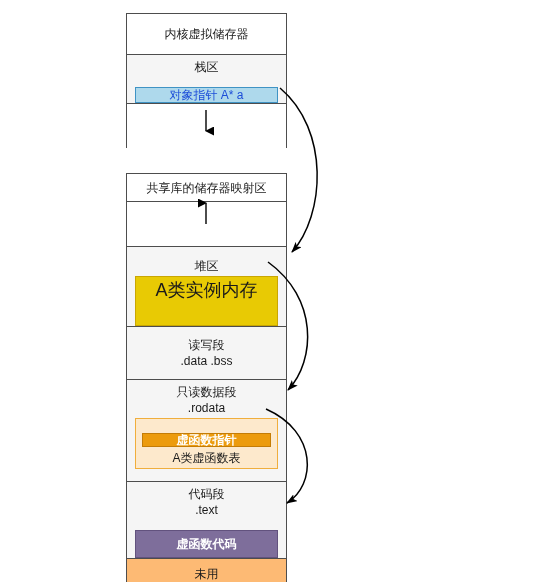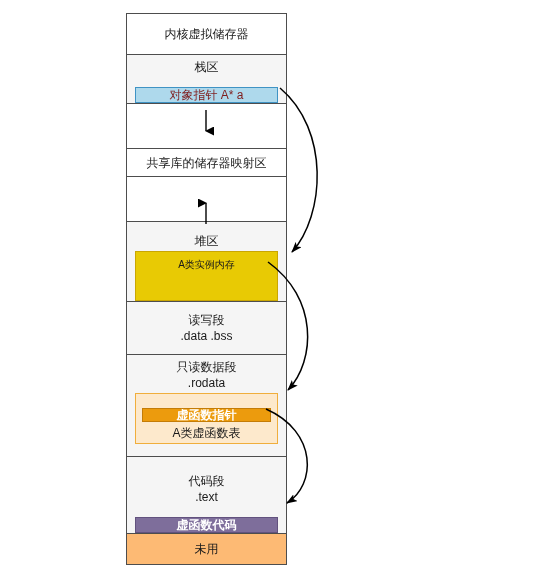--- a/index.html
+++ b/index.html
@@ -55,47 +55,47 @@
     white-space: nowrap;
   }
   .row-label.sub {
     font-size: 12px;
   }
 
   
   .h-kernel   { height: 41px; }
   .h-stack    { height: 49px; justify-content: flex-start; padding-top: 4px; }
   .h-gap1     { height: 45px; }
-  .h-shared   { height: 28px; }
+  .h-shared   { height: 28px; margin-top: 25px; }
   .h-gap2     { height: 45px; }
   .h-heap     { height: 80px; justify-content: flex-start; padding-top: 11px; }
   .h-rwdata   { height: 53px; }
   .h-rodata   { height: 102px; justify-content: flex-start; padding-top: 4px; }
-  .h-text     { height: 77px; justify-content: center; padding-top: 16px; }
+  .h-text     { height: 77px; justify-content: center; padding-top: 4px; }
   .h-unused   { height: 32px; background: #fdba74; }
 
   
   .inner-box {
     box-sizing: border-box;
     text-align: center;
     font-size: 12px;
     line-height: 1;
     display: flex;
     align-items: center;
     justify-content: center;
   }
 
   
   .box-objptr {
     width: 143px;
     height: 22px;
     margin-top: 12px;
     background: #aed9ec;
     border: 1px solid #3f93c4;
-    color: #7f1d1d;
+    color: #1d4ed8;
   }
 
   
   .box-heap-outer {
     width: 143px;
     height: 51px;
     margin-top: 2px;
     background: #e8ca04;
     border: 1px solid #c9a602;
     display: flex;
@@ -106,21 +106,21 @@
   }
   .box-vptr {
     width: 129px;
     height: 25px;
     background: #ec9b0d;
     border: 1px solid #c47c06;
     color: #ffffff;
     font-weight: bold;
   }
   .heap-caption {
-    font-size: 10px;
+    font-size: 18px;
     color: #1a1a1a;
     line-height: 22px;
   }
 
   
   .box-ro-outer {
     width: 143px;
     height: 51px;
     margin-top: 2px;
     background: #fde9cc;

